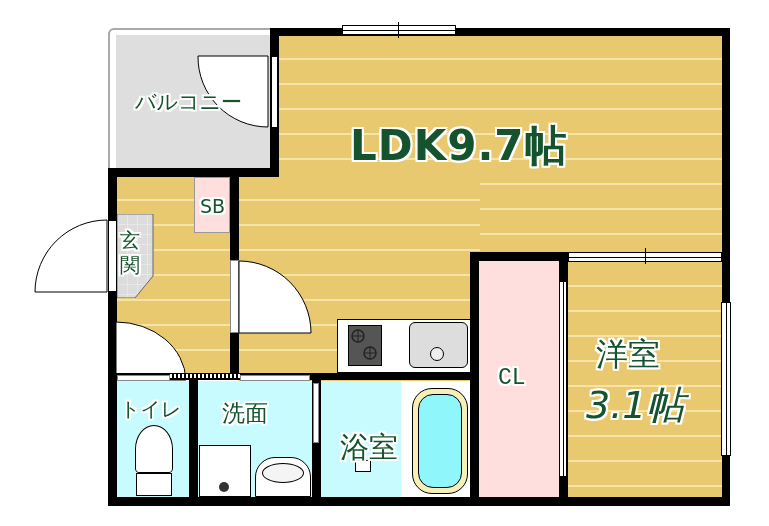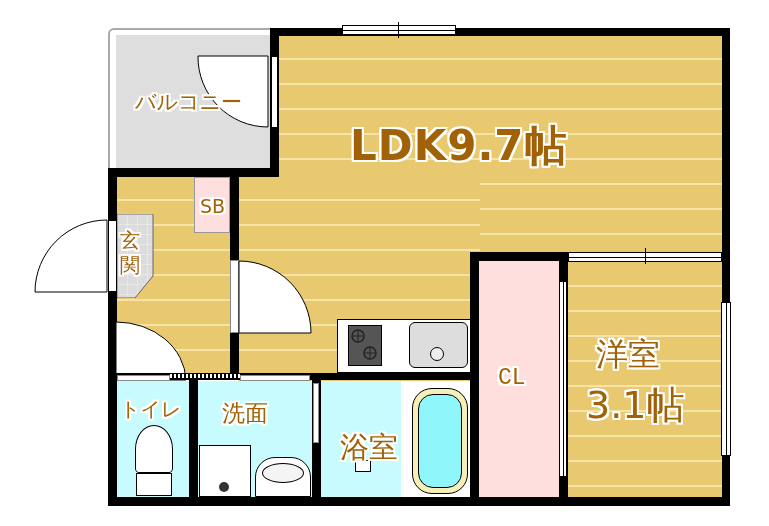--- a/index.html
+++ b/index.html
@@ -1,21 +1,21 @@
 <!DOCTYPE html>
 <html><head>
 <meta charset="utf-8">
 <style>
   html,body{margin:0;padding:0;background:#fff;}
   body{width:769px;height:526px;position:relative;overflow:hidden;font-family:"DejaVu Sans","Liberation Sans",sans-serif;}
   .abs{position:absolute;box-sizing:border-box;}
   .floor{background-color:#e9c970;background-image:repeating-linear-gradient(to bottom, transparent 0px, transparent 23px, #f5e3a8 23px, #f5e3a8 25px);}
   .wall{background:#000;}
   .wet{background:#c7fbfd;}
-  .label{position:absolute;color:#a16207;white-space:nowrap;
+  .label{position:absolute;color:#14532d;white-space:nowrap;
     text-shadow:-2px -2px 0 #fff,2px -2px 0 #fff,-2px 2px 0 #fff,2px 2px 0 #fff,0 2px 0 #fff,0 -2px 0 #fff,2px 0 0 #fff,-2px 0 0 #fff;}
   .window{background:#fff;border:1px solid #000;}
   .window::after{content:"";position:absolute;left:0;right:0;top:50%;height:1px;background:#000;}
   .vwindow{background:#fff;border:1px solid #000;}
   .vwindow::after{content:"";position:absolute;top:0;bottom:0;left:50%;width:1px;background:#000;}
 </style>
 </head>
 <body>
 
 <div class="abs" style="left:108px;top:28px;width:172px;height:148px;border:2px solid #aaa;border-radius:6px 0 0 0;background:#fff;"></div>
@@ -113,15 +113,15 @@
 <div class="abs" style="left:479px;top:261px;width:80px;height:236px;background:#ffdede;"></div>
 <div class="label" style="left:498px;top:365px;font-size:23px;font-family:Liberation Mono, monospace;">CL</div>
 <div class="abs wall" style="left:559px;top:252px;width:9px;height:250px;"></div>
 <div class="abs vwindow" style="left:559px;top:281px;width:8px;height:196px;"></div>
 
 <div class="abs floor" style="left:568px;top:262px;width:154px;height:235px;"></div>
 <div class="abs window" style="left:568px;top:252px;width:154px;height:10px;"></div>
 <div class="abs" style="left:645px;top:248px;width:1px;height:16px;background:#000;"></div>
 <div class="abs vwindow" style="left:721px;top:302px;width:10px;height:154px;"></div>
 <div class="label" style="left:596px;top:333px;font-size:32px;">洋室</div>
-<div class="label" style="left:586px;top:380px;font-size:38px;">3.1帖</div>
+<div class="label" style="left:586px;top:380px;font-size:38px;font-style:italic;">3.1帖</div>
 
 <div class="label" style="left:350px;top:118px;font-size:42px;font-weight:bold;letter-spacing:1px;">LDK9.7帖</div>
 
 </body></html>

